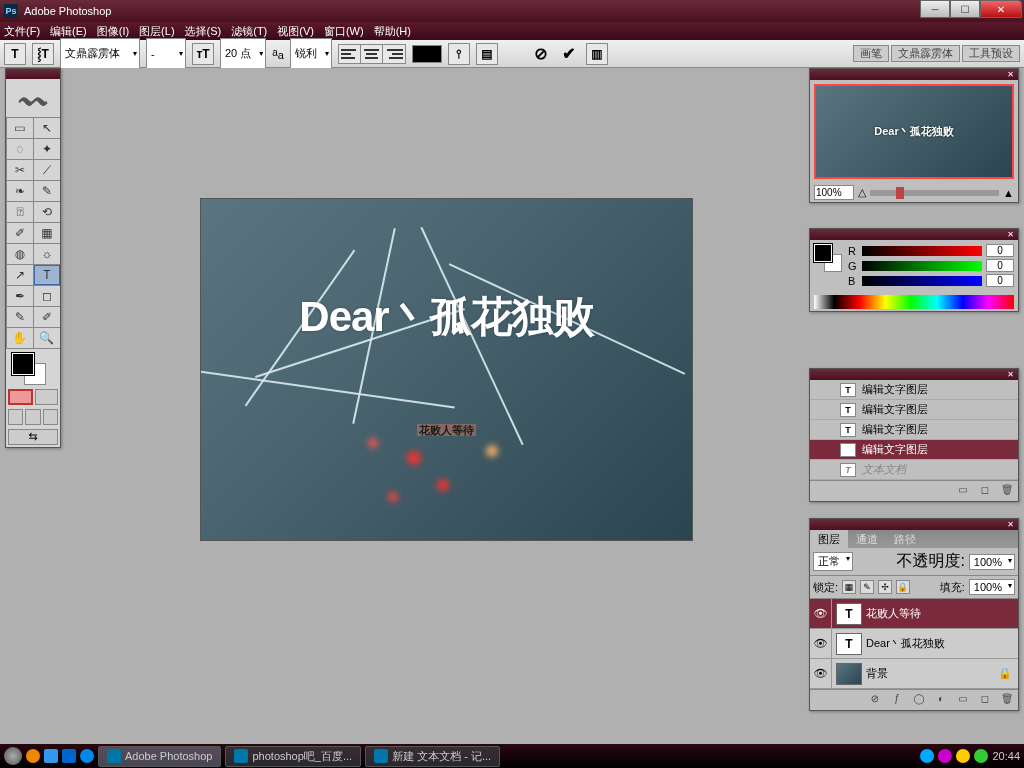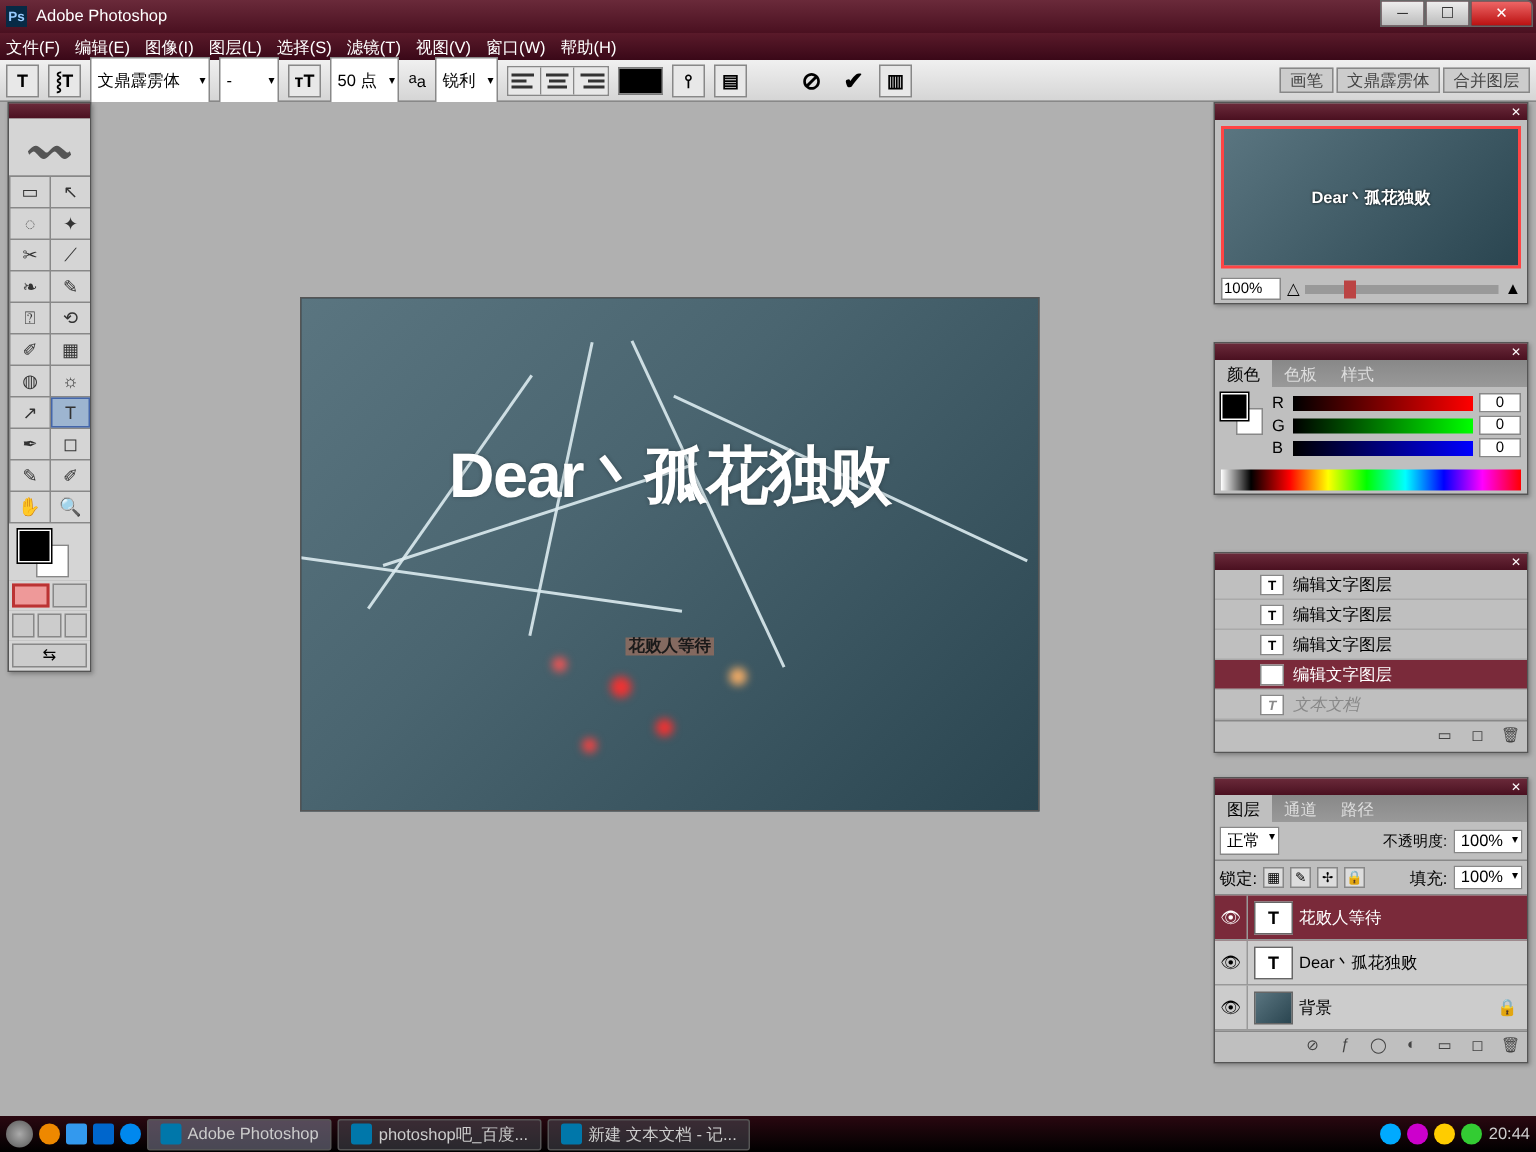--- a/index.html
+++ b/index.html
@@ -119,21 +119,21 @@
     <span>窗口(W)</span>
     <span>帮助(H)</span>
   </div>
 
 <div class="optbar">
   <div class="opt-ico">T</div>
   <div class="opt-ico">⸾T</div>
   <div class="opt-sel" style="min-width:80px">文鼎霹雳体</div>
   <div class="opt-sel">-</div>
   <div class="opt-ico">тT</div>
-  <div class="opt-sel">50 点</div>
+  <div class="opt-sel">20 点</div>
   <span style="font-size:10px">a<sub>a</sub></span>
   <div class="opt-sel">锐利</div>
   <div class="align-grp">
     <div class="align-btn">
         <span style="width:90%"></span>
         <span style="width:60%"></span>
         <span style="width:80%"></span>
       </div>
     <div class="align-btn">
         <span style="width:90%;margin-left:5%"></span>
@@ -149,21 +149,21 @@
   <div class="clr-sw"></div>
   <div class="opt-ico">⫯</div>
   <div class="opt-ico">▤</div>
   <div style="width:20px"></div>
   <div class="opt-ico" style="border:0;background:none;font-size:16px">⊘</div>
   <div class="opt-ico" style="border:0;background:none;font-size:16px">✔</div>
   <div class="opt-ico">▥</div>
   <div class="right-tabs" id="right-tabs">
       <div class="right-tab">画笔</div>
       <div class="right-tab">文鼎霹雳体</div>
-      <div class="right-tab">合并图层</div>
+      <div class="right-tab">工具预设</div>
     </div>
 </div>
 
 <div class="workspace">
 
   <div class="toolbox">
     <div class="toolbox-head"></div>
     <div class="feather">〰</div>
     <div class="tools-grid" id="tools-grid">
         <div class="tool">▭</div>
@@ -237,25 +237,20 @@
       <span>△</span>
       <div class="nav-slider"></div>
       <span>▲</span>
     </div>
   </div>
 
   <div class="panel color-panel">
     <div class="panel-head">
         <span class="x">✕</span>
       </div>
-    <div class="panel-tabs" id="color-tabs">
-        <div class="ptab act">颜色</div>
-        <div class="ptab">色板</div>
-        <div class="ptab">样式</div>
-      </div>
     <div class="color-body">
       <div class="clr-boxes">
         <div class="clr-b"></div>
         <div class="clr-f"></div>
       </div>
       <div class="rgb-sliders">
         <div class="rgb-row">
             <span>R</span>
             <div class="rgb-bar rgb-r"></div>
             <input class="rgb-val" value="0" style="">
@@ -317,21 +312,21 @@
     <div class="panel-head">
         <span class="x">✕</span>
       </div>
     <div class="panel-tabs" id="lyr-tabs">
         <div class="ptab act">图层</div>
         <div class="ptab">通道</div>
         <div class="ptab">路径</div>
       </div>
     <div class="lyr-opts">
       <div class="lyr-sel">正常</div>
-      <span style="margin-left:auto;font-size:10px">不透明度:</span>
+      <span style="margin-left:auto;font-size:16px">不透明度:</span>
       <div class="lyr-sel">100%</div>
     </div>
     <div class="lyr-lock">
       <span>锁定:</span>
       <div class="lyr-lock-ico">▦</div>
       <div class="lyr-lock-ico">✎</div>
       <div class="lyr-lock-ico">✢</div>
       <div class="lyr-lock-ico">🔒</div>
       <span style="margin-left:auto">填充:</span>
       <div class="lyr-sel">100%</div>

